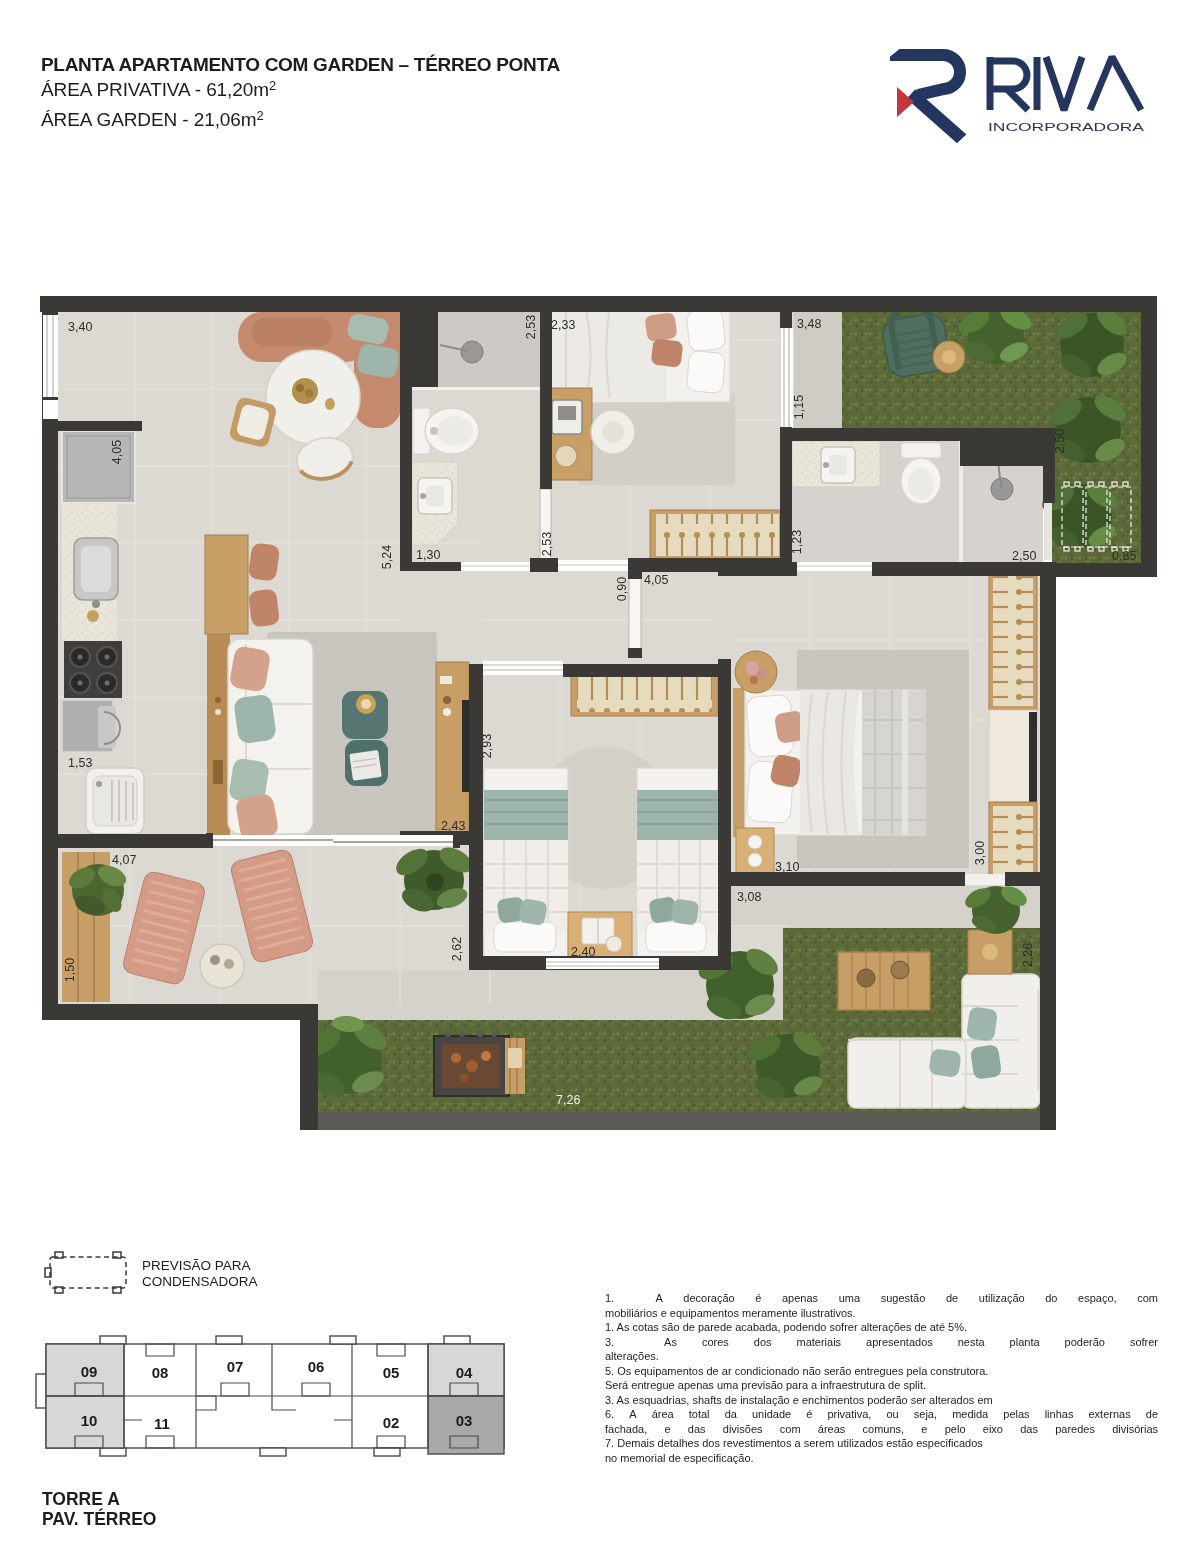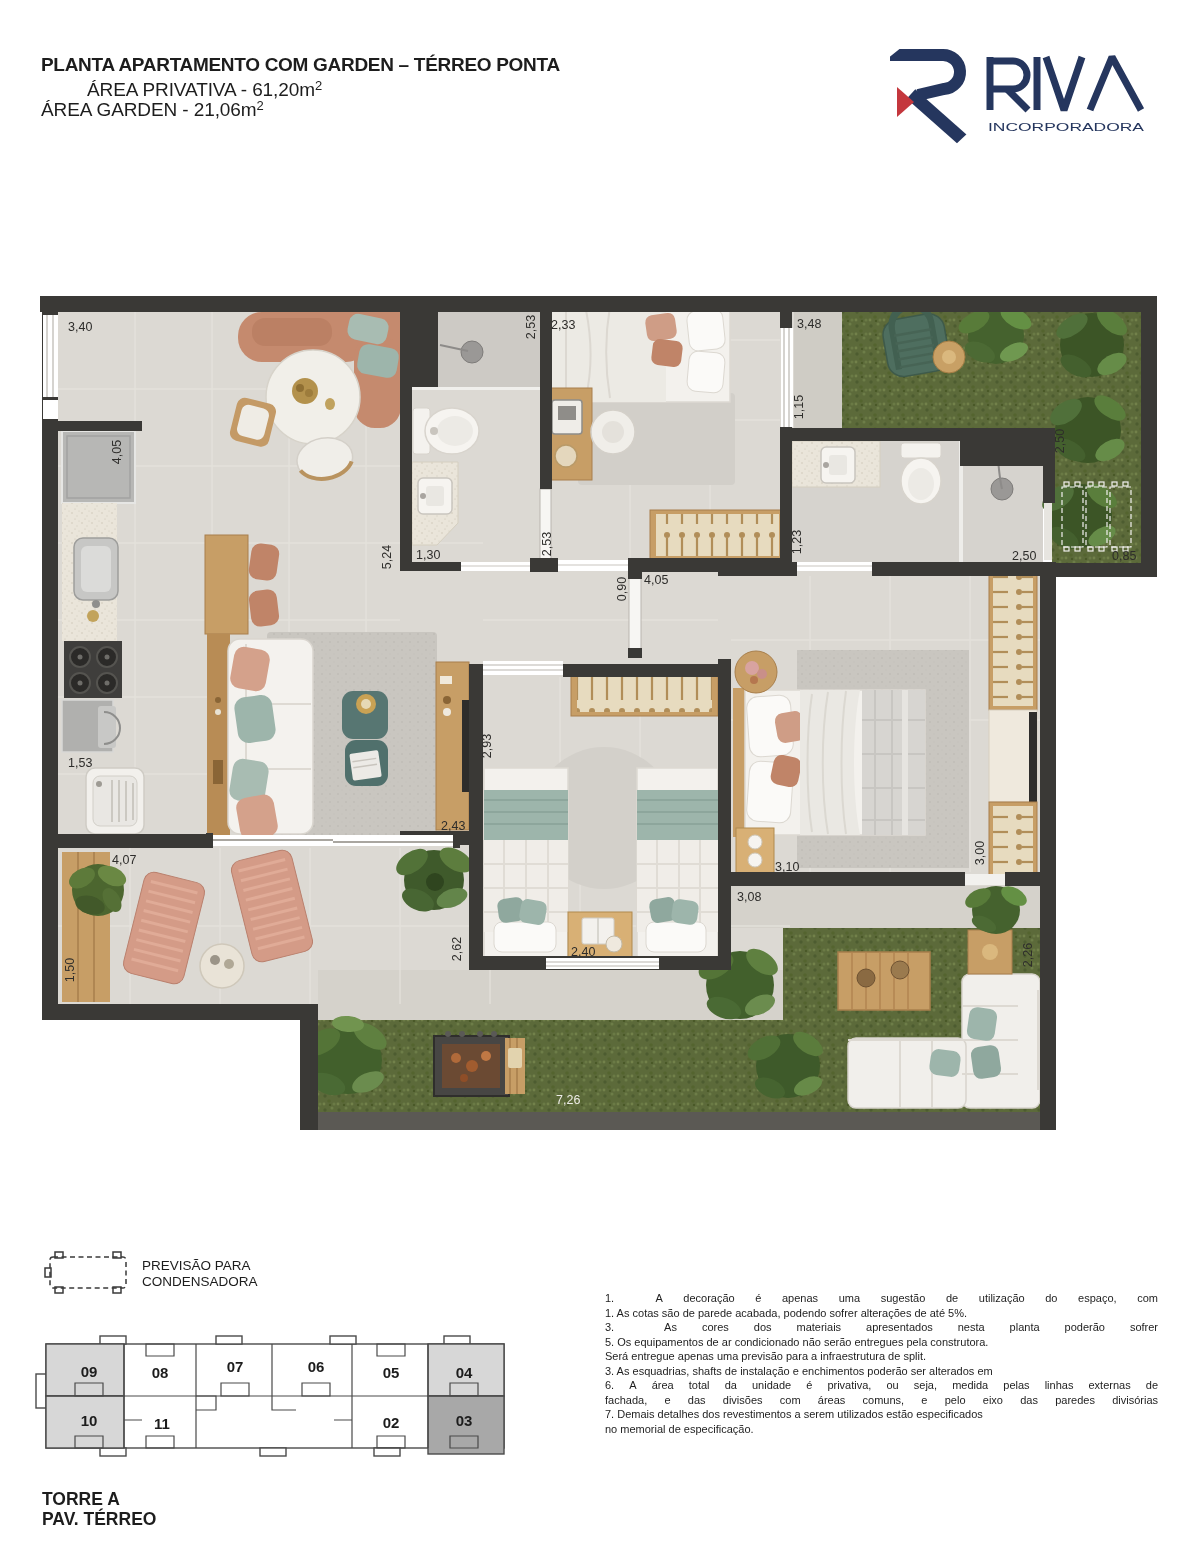--- a/index.html
+++ b/index.html
@@ -725,28 +725,30 @@
 <path d="M1037,57 V110"></path>
 <path d="M1046,57 L1064,110 L1082,57"></path>
 <path d="M1090,110 L1112,57 L1141,110"></path>
 </g>
 
 <text x="988" y="131" font-family="Liberation Sans, sans-serif" font-size="11.5" fill="#25365e" textLength="156" lengthAdjust="spacingAndGlyphs">INCORPORADORA</text>
 </svg>
 
 <div class="hdr" style="left:41px;top:54px;font-size:19px;font-weight:bold;letter-spacing:-0.3px;">PLANTA APARTAMENTO COM GARDEN – TÉRREO PONTA</div>
 
-<div class="hdr" style="left:41px;top:77.5px;font-size:19px;letter-spacing:-0.1px;margin-left:46px;">ÁREA PRIVATIVA - 61,20m<sup class="m2">2</sup></div>
-
-<div class="hdr" style="left:41px;top:98px;font-size:19px;letter-spacing:-0.1px;">ÁREA GARDEN - 21,06m<sup class="m2">2</sup></div>
+<div class="hdr" style="left:41px;top:77.5px;font-size:19px;letter-spacing:-0.1px;">ÁREA PRIVATIVA - 61,20m<sup class="m2">2</sup></div>
+
+<div class="hdr" style="left:41px;top:108px;font-size:19px;letter-spacing:-0.1px;">ÁREA GARDEN - 21,06m<sup class="m2">2</sup></div>
 
 <div class="notes">
 <div class="jl">1.&nbsp;&nbsp;A&nbsp;decoração&nbsp;é&nbsp;apenas&nbsp;uma&nbsp;sugestão&nbsp;de&nbsp;utilização&nbsp;do&nbsp;espaço,&nbsp;com</div>
+<div>mobiliários e equipamentos meramente ilustrativos.</div>
 <div>1. As cotas são de parede acabada, podendo sofrer alterações de até 5%.</div>
 <div class="jl">3.&nbsp;&nbsp;As&nbsp;cores&nbsp;dos&nbsp;materiais&nbsp;apresentados&nbsp;nesta&nbsp;planta&nbsp;poderão&nbsp;sofrer</div>
+<div>alterações.</div>
 <div>5. Os equipamentos de ar condicionado não serão entregues pela construtora.</div>
 <div>Será entregue apenas uma previsão para a infraestrutura de split.</div>
 <div>3. As esquadrias, shafts de instalação e enchimentos poderão ser alterados em</div>
 <div class="jl">6.&nbsp;A&nbsp;área&nbsp;total&nbsp;da&nbsp;unidade&nbsp;é&nbsp;privativa,&nbsp;ou&nbsp;seja,&nbsp;medida&nbsp;pelas&nbsp;linhas&nbsp;externas&nbsp;de</div>
 <div class="jl">fachada,&nbsp;e&nbsp;das&nbsp;divisões&nbsp;com&nbsp;áreas&nbsp;comuns,&nbsp;e&nbsp;pelo&nbsp;eixo&nbsp;das&nbsp;paredes&nbsp;divisórias</div>
 <div>7. Demais detalhes dos revestimentos a serem utilizados estão especificados</div>
 <div>no memorial de especificação.</div>
 </div>
 </div>
 

